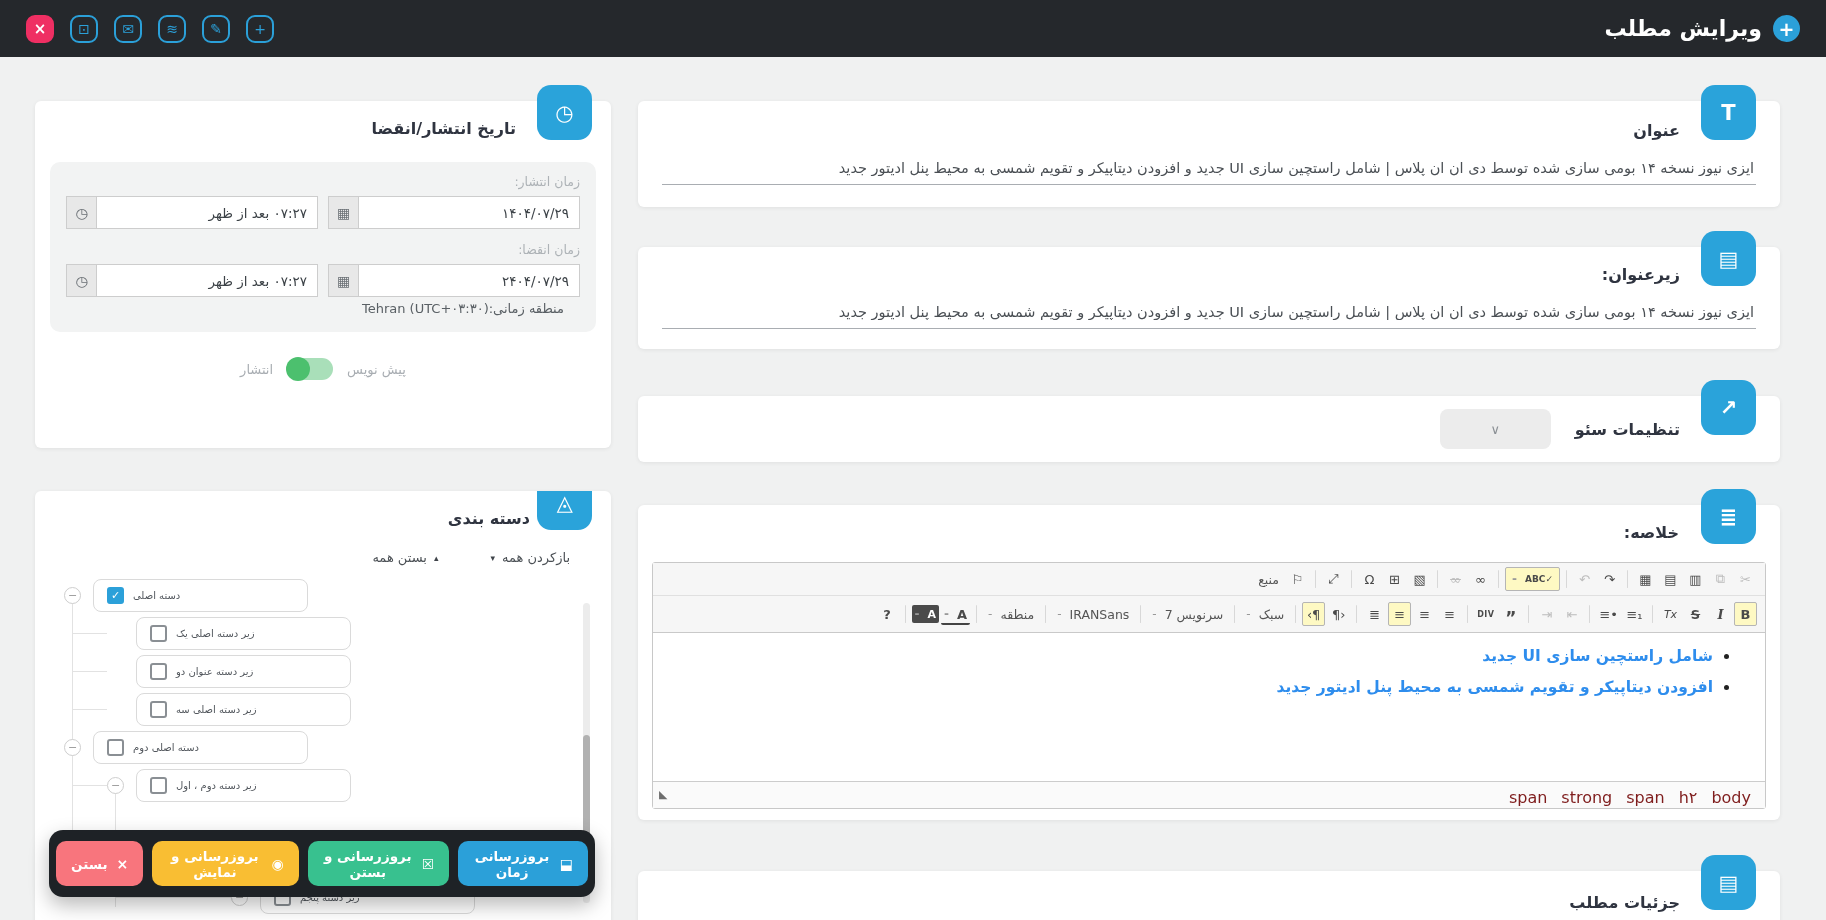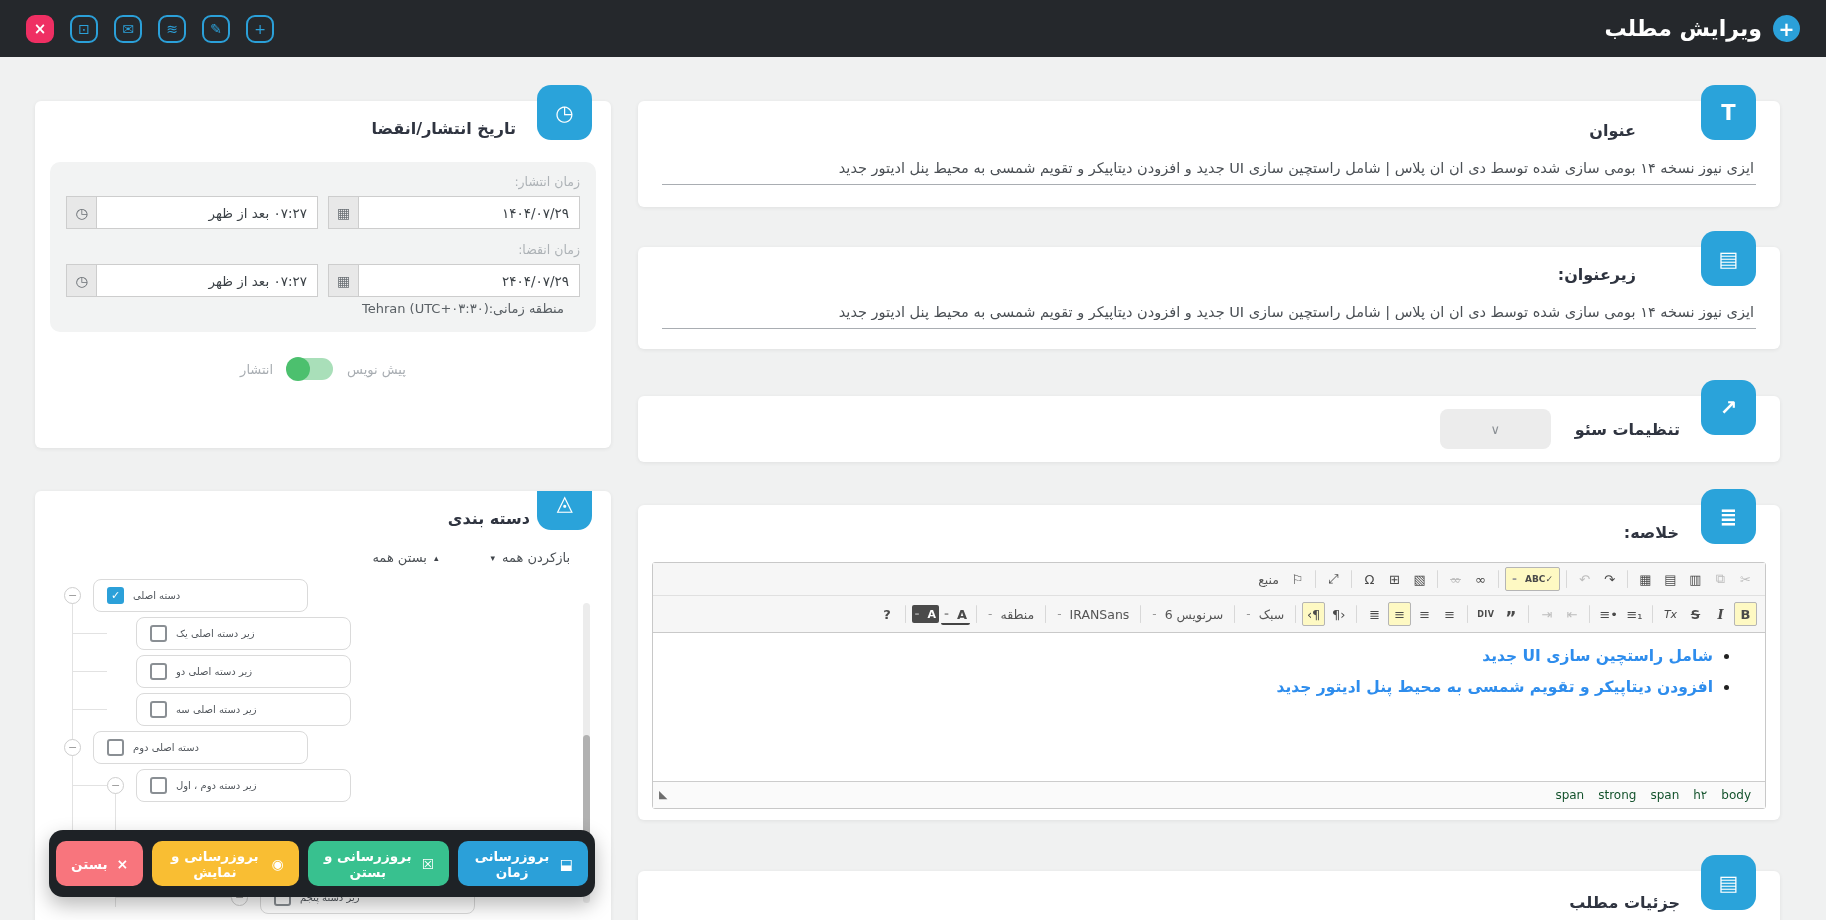--- a/index.html
+++ b/index.html
@@ -20,21 +20,21 @@
   .top-ic.danger{background:var(--danger_red,#ef2f63);border-color:var(--danger_red,#ef2f63);color:#fff;font-weight:bold;font-size:15px}
   
   .layout{display:flex;gap:27px;padding:0 46px 0 35px;align-items:flex-start}
   .col-main{width:1142px;flex:none}
   .col-side{flex:1;min-width:0}
   .card{position:relative;background:#fff;border-radius:6px;box-shadow:0 1px 4px rgba(0,0,0,.07)}
   .float-ic{position:absolute;top:-16px;width:55px;height:55px;border-radius:14px;background:var(--icon_blue,#2aa3da);color:#fff;display:flex;align-items:center;justify-content:center;font-size:21px;font-weight:bold}
   .card-h{font-size:16px;font-weight:bold;color:#2f3440}
   
   .card-title{height:106px;margin-top:44px;padding:20px 24px 0}
-  .card-title .card-h,.card-sub .card-h{margin-left:0;margin-right:120px}
+  .card-title .card-h,.card-sub .card-h{margin-left:0;margin-right:76px}
   .line-input{width:100%;border:none;border-bottom:1px solid #a9adb2;background:transparent;direction:rtl;text-align:right;font-family:inherit;font-size:14.5px;color:#4a4f54;padding:6px 2px 8px;margin-top:14px;outline:none}
   .card-sub{height:102px;margin-top:40px;padding:18px 24px 0}
   .card-seo{height:66px;margin-top:47px;display:flex;align-items:center;padding:0 24px}
   .card-seo .card-h{margin-right:76px}
   .seo-dd{width:111px;height:40px;background:#ececec;border:none;border-radius:8px;margin-right:24px;color:#8a8f94;font-size:13px;display:flex;align-items:center;justify-content:center;cursor:pointer}
   .card-summary{height:315px;margin-top:43px;padding:18px 14px 0}
   .card-summary .card-h{margin-right:87px;margin-bottom:20px}
   .card-details{height:70px;margin-top:51px;padding:22px 24px 0}
   .card-details .card-h{margin-right:76px}
   
@@ -56,21 +56,21 @@
   .tb.small-tx{font-size:11px;font-style:italic}
   .tb.quote{font-size:17px;font-weight:bold;line-height:10px;padding-top:8px}
   .tb.tc{font-weight:bold;border-bottom:2px solid #444;height:20px;margin-top:2px}
   .tb.bgc{background:#4a4a4a;color:#fff;font-weight:bold;font-size:11px;height:18px;min-width:18px}
   .ed-content{height:148px;background:#fff;padding:14px 26px 0 10px;overflow:hidden}
   .ed-h2{color:var(--editor_blue,#2e8ded);font-size:17.5px;font-weight:bold;margin-bottom:10px}
   .ed-ul{list-style:disc;padding-right:26px}
   .ed-ul li{color:#222;font-size:15.5px;margin-bottom:13px}
   .ed-ul li span{color:var(--editor_blue,#2e8ded);font-weight:bold}
   .ed-footer{height:27px;background:#fafafa;border-top:1px solid #ccc;position:relative}
-  .ed-path{position:absolute;left:auto;right:14px;top:6px;display:flex;direction:ltr;gap:14px;font-size:12px;color:#14532d}
+  .ed-path{position:absolute;left:auto;right:14px;top:6px;display:flex;direction:ltr;gap:14px;font-size:16px;color:#7f1d1d}
   .ed-grip{position:absolute;left:6px;top:6px;color:#6d6d6d;font-size:11px;cursor:nwse-resize}
   
   .card-date{height:347px;margin-top:44px;padding:18px 0 0}
   .card-date .card-h{margin-right:95px}
   .side-float{right:19px}
   .main-float{right:24px}
   .date-panel{background:#f2f3f3;border-radius:10px;margin:24px 15px 0;padding:12px 16px 16px}
   .fld-label{display:block;text-align:right;font-size:12.5px;color:#adb2b6;margin-bottom:7px}
   .in-row{display:flex;gap:10px;margin-bottom:13px}
   .in-group{display:flex;flex:1}
@@ -256,21 +256,21 @@
             <span class="tb">¶›</span>
 
             <span class="tb act">‹¶</span>
 
             <span class="tb sep"></span>
 
             <span class="tb dd txt">سبک</span>
 
             <span class="tb sep"></span>
 
-            <span class="tb dd txt">سرنویس 6</span>
+            <span class="tb dd txt">سرنویس 7</span>
 
             <span class="tb sep"></span>
 
             <span class="tb dd txt">IRANSans</span>
 
             <span class="tb sep"></span>
 
             <span class="tb dd txt">منطقه</span>
 
             <span class="tb sep"></span>
@@ -388,21 +388,21 @@
             <span class="tree-box">
               <span class="cb">✓</span>
               <span class="tree-label">زیر دسته اصلی یک</span>
             </span>
           </div>
 
           <div class="tree-row lvl1 nominus">
             <span class="minus">−</span>
             <span class="tree-box">
               <span class="cb">✓</span>
-              <span class="tree-label">زیر دسته اصلی دو</span>
+              <span class="tree-label">زیر دسته عنوان دو</span>
             </span>
           </div>
 
           <div class="tree-row lvl1 nominus">
             <span class="minus">−</span>
             <span class="tree-box">
               <span class="cb">✓</span>
               <span class="tree-label">زیر دسته اصلی سه</span>
             </span>
           </div>

